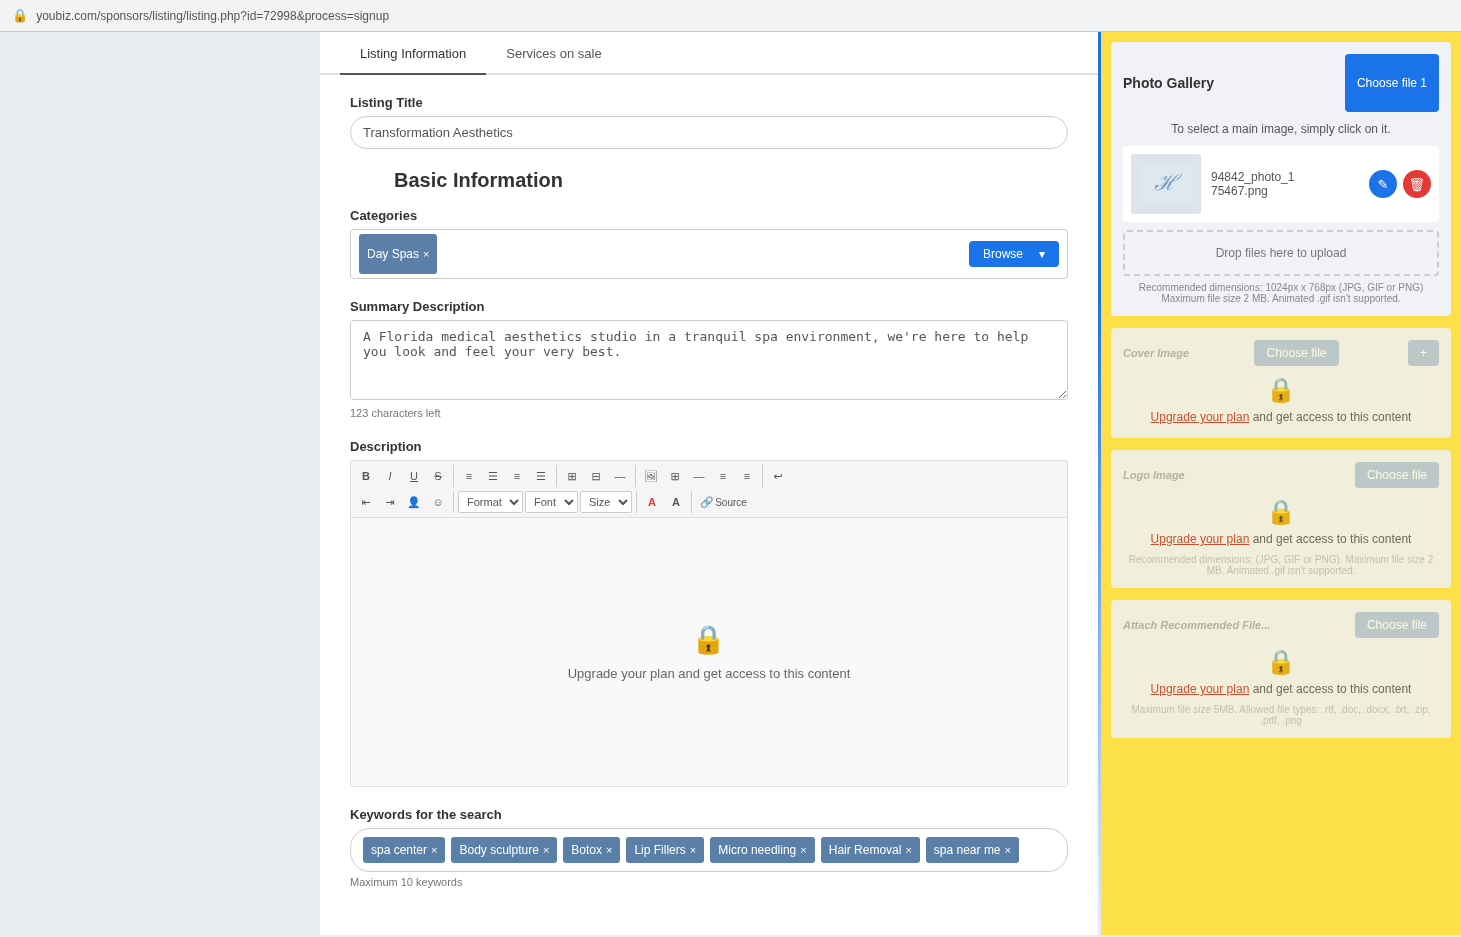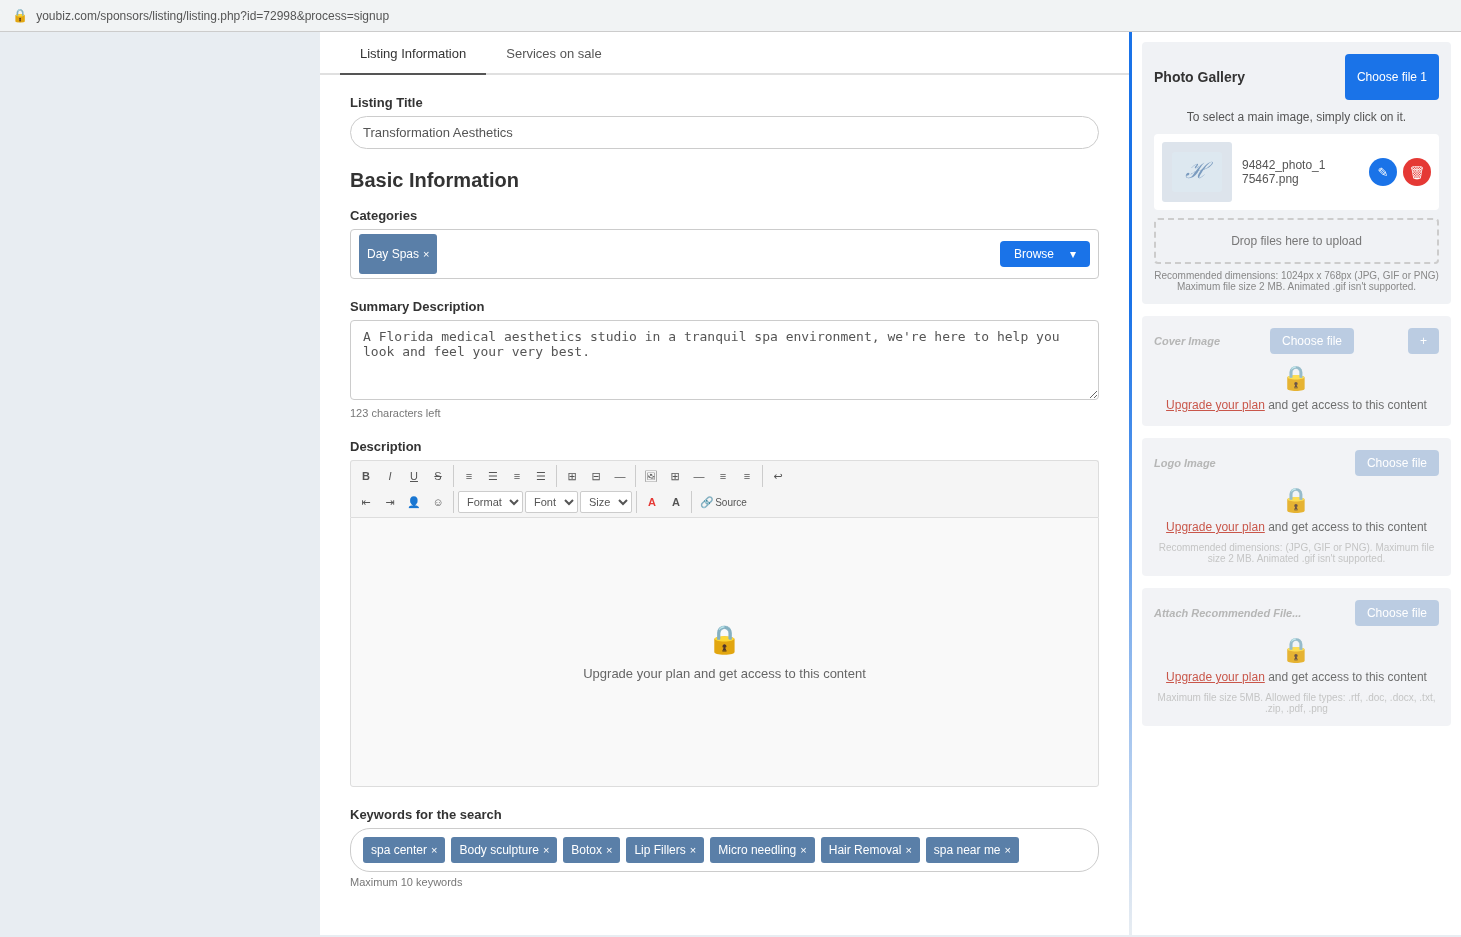--- a/index.html
+++ b/index.html
@@ -29,22 +29,22 @@
       background: #e8edf2;
       flex-shrink: 0;
     }
     .main-content {
       flex: 1;
       background: #fff;
       padding: 0;
       min-width: 0;
     }
     .right-sidebar {
-      width: 329px;
-      background: #ffffff;
+      width: 360px;
+      background: #fde047;
       flex-shrink: 0;
       padding: 10px;
     }
     
     .tabs {
       display: flex;
       border-bottom: 2px solid #e0e0e0;
       background: #fff;
       padding: 0 20px;
     }
@@ -81,20 +81,21 @@
       border-radius: 20px;
       font-size: 13px;
       outline: none;
       color: #555;
     }
     .section-title {
       font-size: 20px;
       font-weight: 600;
       color: #333;
       margin-bottom: 16px;
+      margin-left: 44px;
     }
     
     .categories-input {
       display: flex;
       align-items: center;
       border: 1px solid #ccc;
       border-radius: 4px;
       padding: 4px 8px;
       gap: 6px;
       flex-wrap: wrap;
@@ -228,21 +229,21 @@
     }
     .panel-title {
       font-size: 14px;
       font-weight: 600;
       color: #333;
     }
     .choose-file-btn {
       background: #1a73e8;
       color: #fff;
       border: none;
-      padding: 16px 12px;
+      padding: 22px 12px;
       border-radius: 4px;
       cursor: pointer;
       font-size: 12px;
     }
     .choose-file-btn-disabled {
       background: #b0c4de;
       color: #fff;
       border: none;
       padding: 6px 12px;
       border-radius: 4px;

